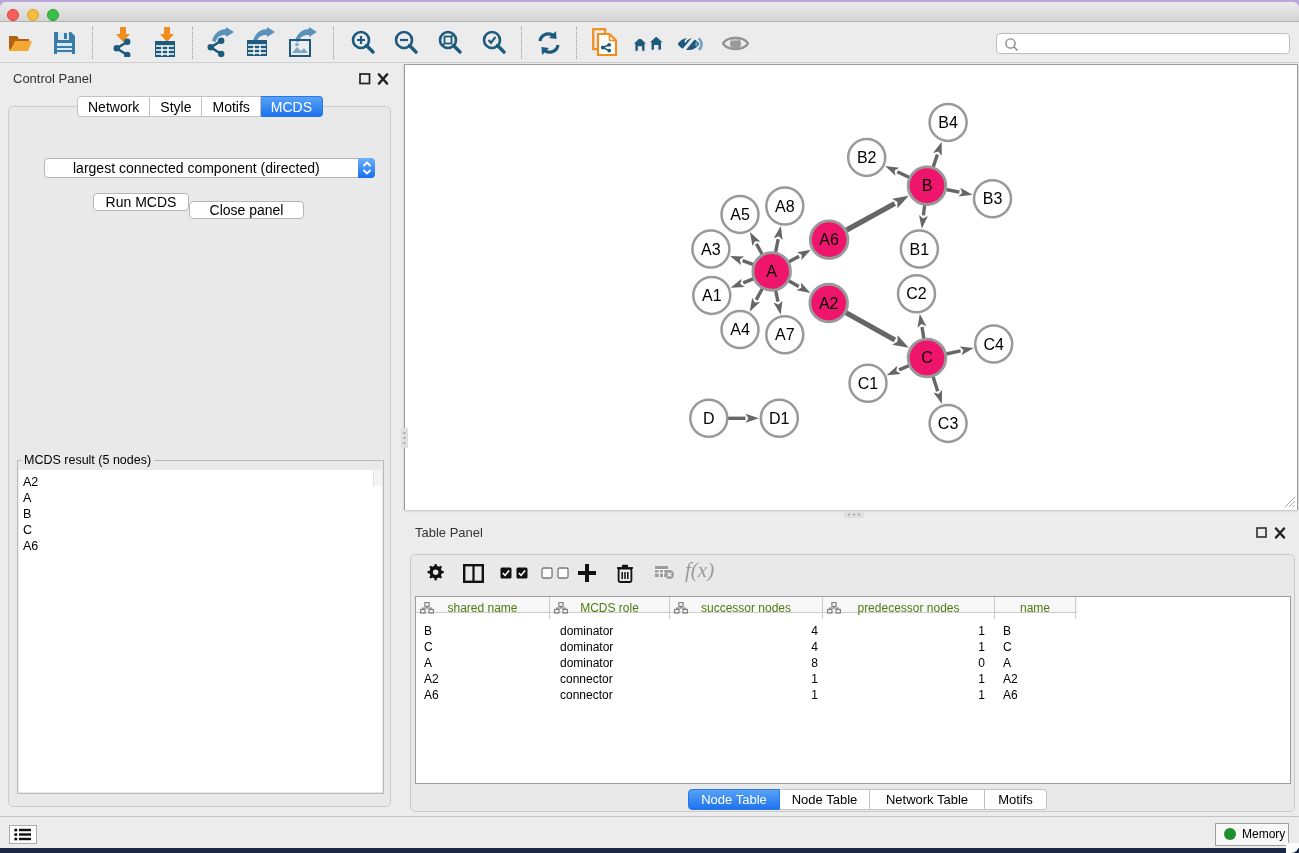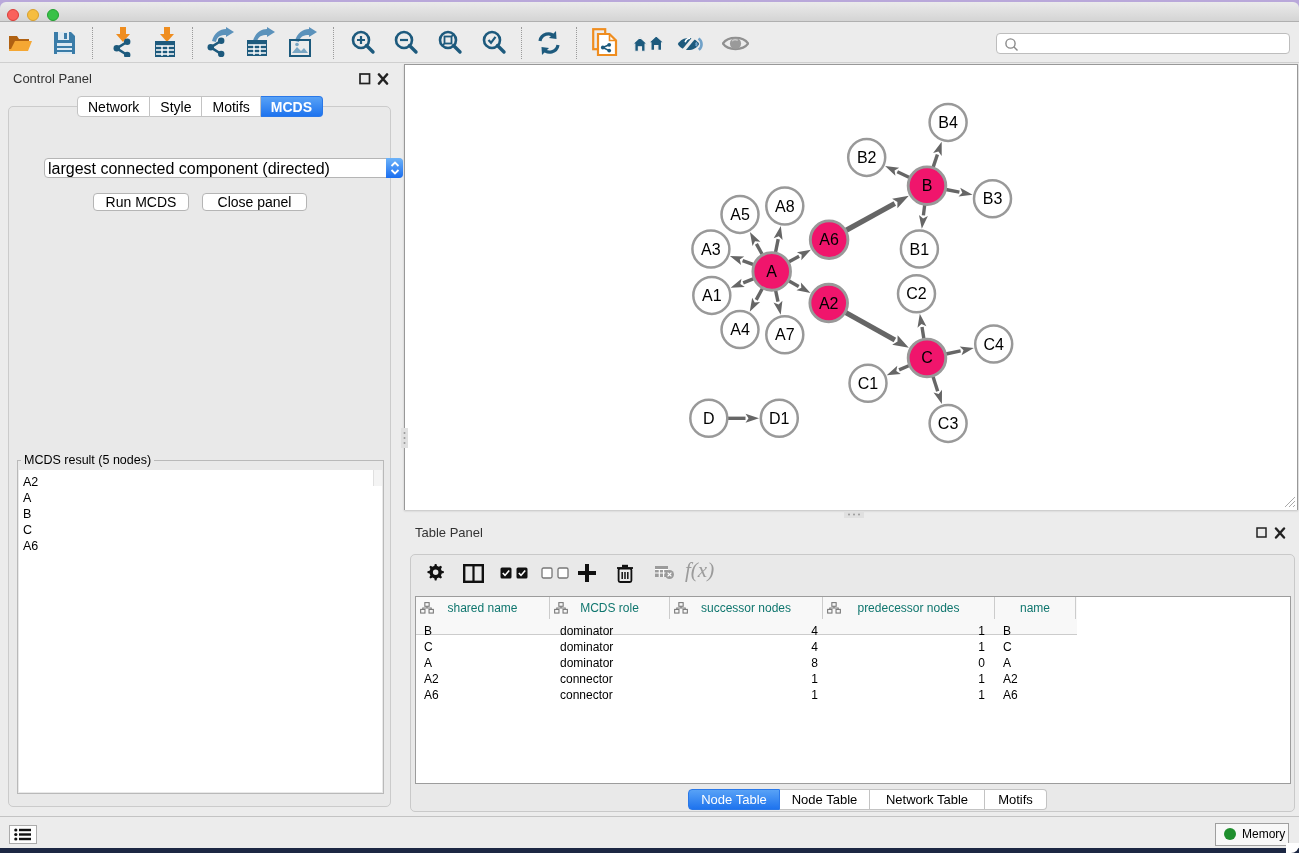--- a/index.html
+++ b/index.html
@@ -19,26 +19,26 @@
 .ticon { position:absolute; top:7px; }
 .search { position:absolute; left:996px; top:10px; width:294px; height:21px; background:#fff;
   border:1px solid #bdbdbd; border-radius:4px; }
 
 .panelhead-txt { font-size:13px; color:#333; }
 .ctrlhead { position:absolute; left:13px; top:71px; }
 .tabs { position:absolute; left:77px; top:96px; height:20px; display:flex; font-size:14px; z-index:5; }
 .tab { background:#fff; border:1px solid #c3c3c3; border-left:none; padding:0 10px; color:#000; height:21px; line-height:20px; }
 .tab.first { border-left:1px solid #c3c3c3; border-radius:4px 0 0 4px; }
 .tab.last { border-radius:0 4px 4px 0; }
-.tab.sel { background:linear-gradient(#58a2f6,#1e73ee); color:#fff; border-color:#2a78e8;font-weight:bold; }
+.tab.sel { background:linear-gradient(#58a2f6,#1e73ee); color:#fff; border-color:#2a78e8; }
 .tabcontent { position:absolute; left:8px; top:106px; width:383px; height:701px;
   background:#e9e9e9; border:1px solid #cbcbcb; border-radius:5px; }
 .optlabel { position:absolute; left:0; width:100%; top:30px; text-align:center; font-size:14px; color:#000; }
-.combo { position:absolute; left:35px; top:51px; width:359px; height:20px; background:#fff;
-  border:1px solid #b5b5b5; border-radius:4px; font-size:16px; color:#000; line-height:19px; padding-left:3px; }
+.combo { position:absolute; left:35px; top:51px; width:331px; height:20px; background:#fff;
+  border:1px solid #b5b5b5; border-radius:4px; font-size:14px; color:#000; line-height:19px; padding-left:28px; }
 .stepper { position:absolute; right:-1px; top:-1px; width:17px; height:20px; border-radius:0 4px 4px 0;
   background:linear-gradient(#6db3f9,#1a6ef0); }
 .stepper svg { position:absolute; left:2.5px; top:3px; }
 .btn { position:absolute; top:86px; height:18px; background:#fff; border:1px solid #b5b5b5; border-radius:4px;
   font-size:14px; color:#000; text-align:center; line-height:17px; }
 .fieldset { position:absolute; left:8px; top:353px; width:367px; height:334px; border:1px solid #b9b9b9; }
 .legend { position:absolute; left:3px; top:-8px; background:#e9e9e9; padding:0 3px; font-size:12.5px; color:#000; z-index:3; }
 .mlist { position:absolute; left:1px; top:9px; right:1px; bottom:1px; background:#fff; font-size:12.5px; color:#000; padding-top:4px; }
 .mlist div { padding-left:4px; height:16px; line-height:16px; }
 .mscroll { position:absolute; right:0; top:0; width:9px; height:100%; background:#f4f4f4; border-left:1px solid #e0e0e0; }
@@ -47,21 +47,21 @@
   border:1px solid #989898; box-shadow:0 1px 2px rgba(0,0,0,0.18); }
 .nettitle { position:absolute; left:0; top:0; width:100%; height:21px;
   background:linear-gradient(#f5f5f5,#d8d8d8); border-bottom:1px solid #ababab; }
 .nettitle .t { position:absolute; left:0; right:0; top:3px; text-align:center; font-size:12.5px; color:#1a1a1a; }
 .ntl { position:absolute; top:4.5px; width:12px; height:12px; border-radius:50%; }
 .graphwrap { position:absolute; left:0; top:22px; width:892px; height:423px; background:#fff; }
 
 .tphead { position:absolute; left:415px; top:525px; font-size:13px; color:#333; }
 .tpanelbg { position:absolute; left:410px; top:554px; width:885px; height:258px; background:#e9e9e9; border:1px solid #c9c9c9; border-radius:5px; }
 .tableoutline { position:absolute; left:415px; top:596px; width:876px; height:188px; background:#fff; border:1px solid #9c9c9c; }
-.thead { position:absolute; left:0; top:0; width:660px; height:38px; background:#f8f8f8; border-bottom:1px solid #cccccc; font-size:12px; color:#0f766e; }
+.thead { position:absolute; left:0; top:0; width:660px; height:16px; background:#f8f8f8; border-bottom:1px solid #cccccc; font-size:12px; color:#4d7c0f; }
 .thcell { position:absolute; top:0; height:22px; border-right:1px solid #cccccc; text-align:center; line-height:22px; }
 .trow { position:absolute; font-size:12px; color:#000; height:16px; line-height:16px; }
 .bottomtabs { position:absolute; left:672px; top:789px; height:21px; display:flex; font-size:13px; }
 .btab { background:#fff; border:1px solid #c3c3c3; border-left:none; height:21px; line-height:20px; text-align:center; box-sizing:border-box; }
 .btab.first { border-left:1px solid #c3c3c3; border-radius:4px 0 0 4px; }
 .btab.last { border-radius:0 4px 4px 0; }
 .btab.sel { background:linear-gradient(#58a2f6,#1e73ee); color:#fff; border-color:#2a78e8;margin-left:16px; }
 
 .statusbar { position:absolute; left:0; top:816px; width:1299px; height:32px; background:#ececec; border-top:1px solid #c3c3c3; }
 .listbtn { position:absolute; left:9px; top:8px; width:28px; height:19px; background:#fdfdfd; border:1px solid #ababab; }
@@ -221,21 +221,21 @@
     <div class="tab sel last">MCDS</div>
   </div>
 <div class="tabcontent">
 <div class="combo">largest connected component (directed)<span class="stepper">
         <svg width="12" height="14" viewBox="0 0 12 14">
           <path d="M2.5 5 L6 1.5 L9.5 5" fill="none" stroke="#fff" stroke-width="1.8"></path>
           <path d="M2.5 9 L6 12.5 L9.5 9" fill="none" stroke="#fff" stroke-width="1.8"></path>
         </svg>
       </span></div>
 <div class="btn" style="left:84px;width:96px;">Run MCDS</div>
-<div class="btn" style="left:193px;width:105px;">Close panel</div>
+<div class="btn" style="left:180px;width:115px;margin-top:8px;">Close panel</div>
 <div class="fieldset">
       <div class="legend">MCDS result (5 nodes)</div>
       <div class="mlist">
         <div>A2</div>
         <div>A</div>
         <div>B</div>
         <div>C</div>
         <div>A6</div>
         <div class="mscroll"></div>
       </div>

